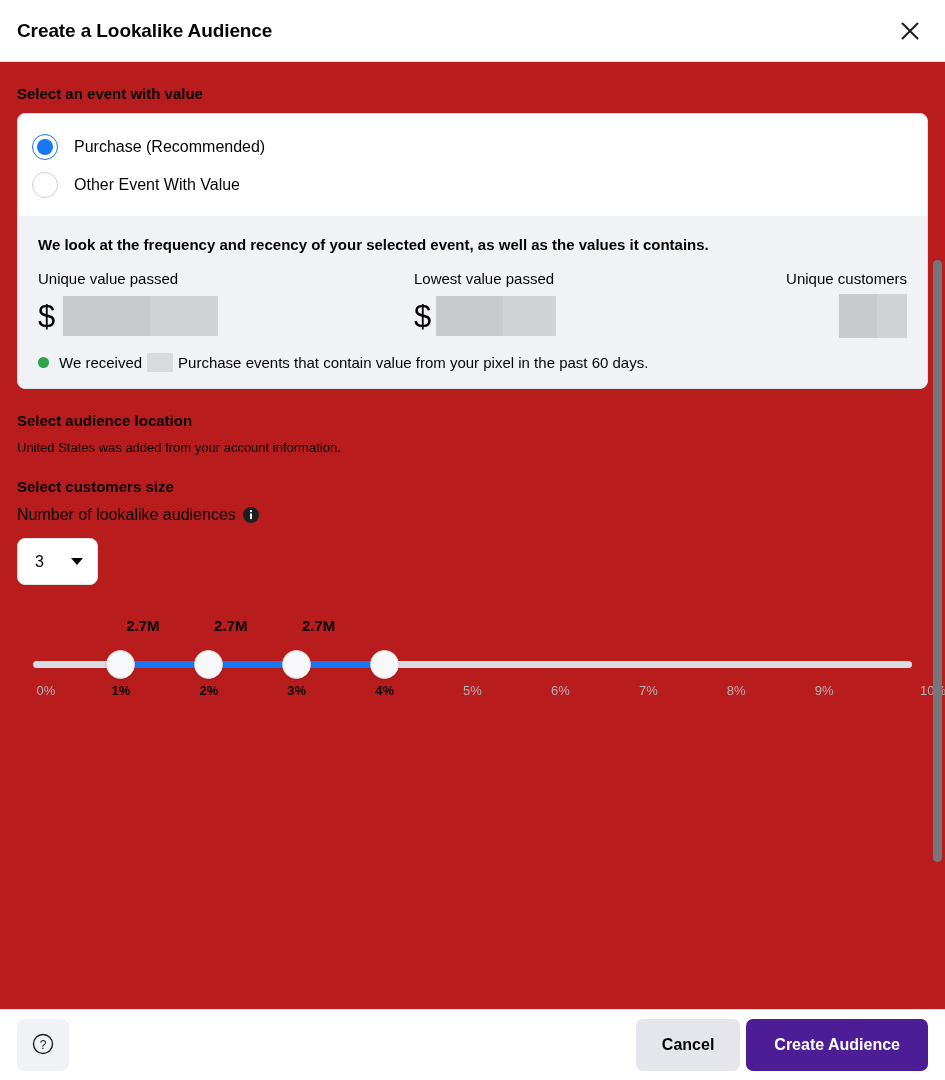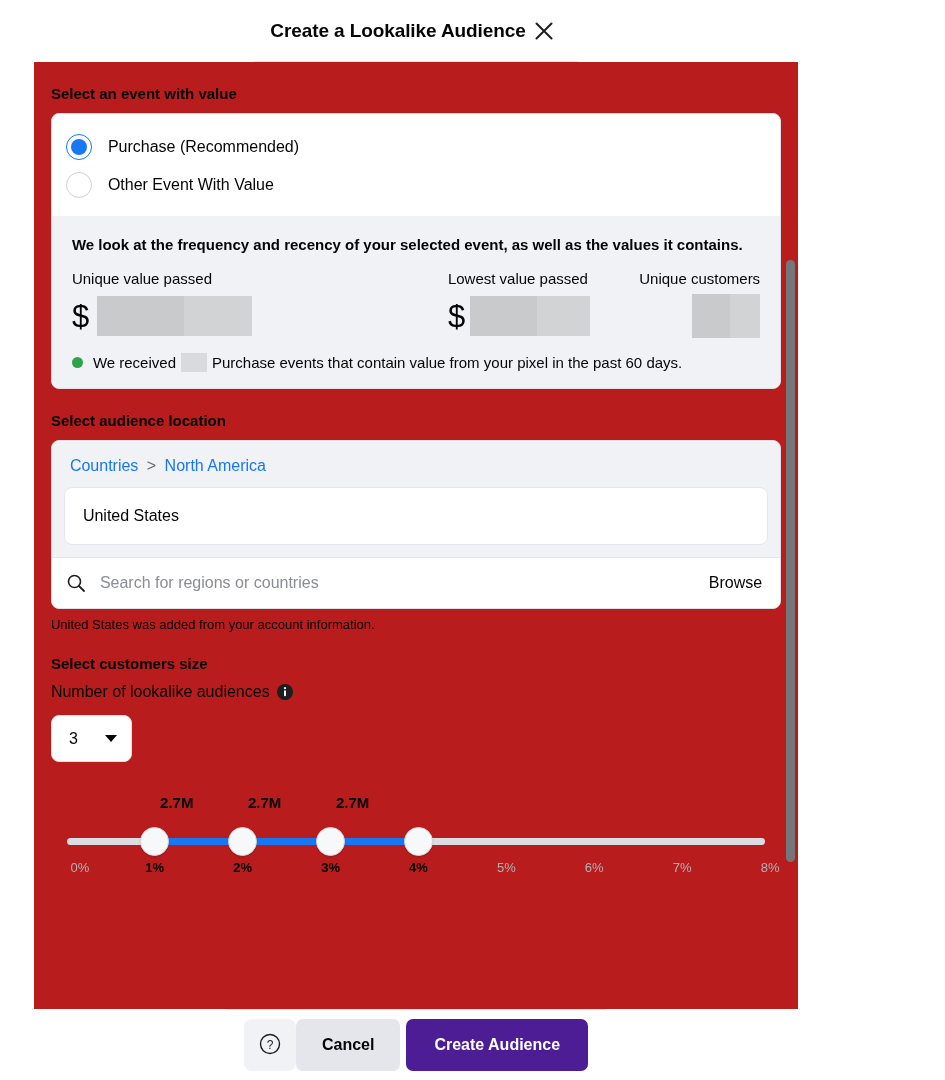--- a/index.html
+++ b/index.html
@@ -7,26 +7,25 @@
     width: 945px;
     height: 1080px;
     font-family: "Liberation Sans", sans-serif;
     background: #ffffff;
     color: #1c1e21;
     overflow: hidden;
   }
 
   .dialog {
     position: relative;
-    width: 832px;
+    width: 945px;
     height: 1080px;
     display: flex;
     flex-direction: column;
     background: #ffffff;
-    align-items: center;
   }
 
   
   .header {
     height: 62px;
     flex: 0 0 62px;
     display: flex;
     align-items: center;
     justify-content: space-between;
     padding: 0 17px 0 17px;
@@ -446,42 +445,20 @@
           <span class="green-dot"></span>
           <span>We received</span>
           <span class="redacted-inline"></span>
           <span>Purchase events that contain value from your pixel in the past 60 days.</span>
         </div>
       </div>
     </div>
 
     <div class="section-title">Select audience location</div>
 
-    <div class="loc-panel">
-      <div class="breadcrumb">
-        <span class="crumb-link">Countries</span>
-        <span class="crumb-sep">&gt;</span>
-        <span class="crumb-link">North America</span>
-      </div>
-
-      <div class="selected-box">
-        <span>United States</span>
-      </div>
-
-      <div class="search-row">
-        <span class="search-icon">
-          <svg width="20" height="20" viewBox="0 0 20 20">
-            <circle cx="8.5" cy="8.5" r="6" fill="none" stroke="#1c1e21" stroke-width="1.6"></circle>
-            <path d="M13 13 L18 18" stroke="#1c1e21" stroke-width="1.8" stroke-linecap="round"></path>
-          </svg>
-        </span>
-        <input class="search-input" type="text" placeholder="Search for regions or countries" style="">
-        <span class="browse-link">Browse</span>
-      </div>
-    </div>
     <div class="loc-help">United States was added from your account information.</div>
 
     <div class="section-title">Select customers size</div>
 
     <div class="field-label">
       <span>Number of lookalike audiences</span>
       <span class="info-icon">
         <svg width="16" height="16" viewBox="0 0 16 16">
           <circle cx="8" cy="8" r="8" fill="#1c1e21"></circle>
           <circle cx="8" cy="4.2" r="1.1" fill="#ffffff"></circle>

